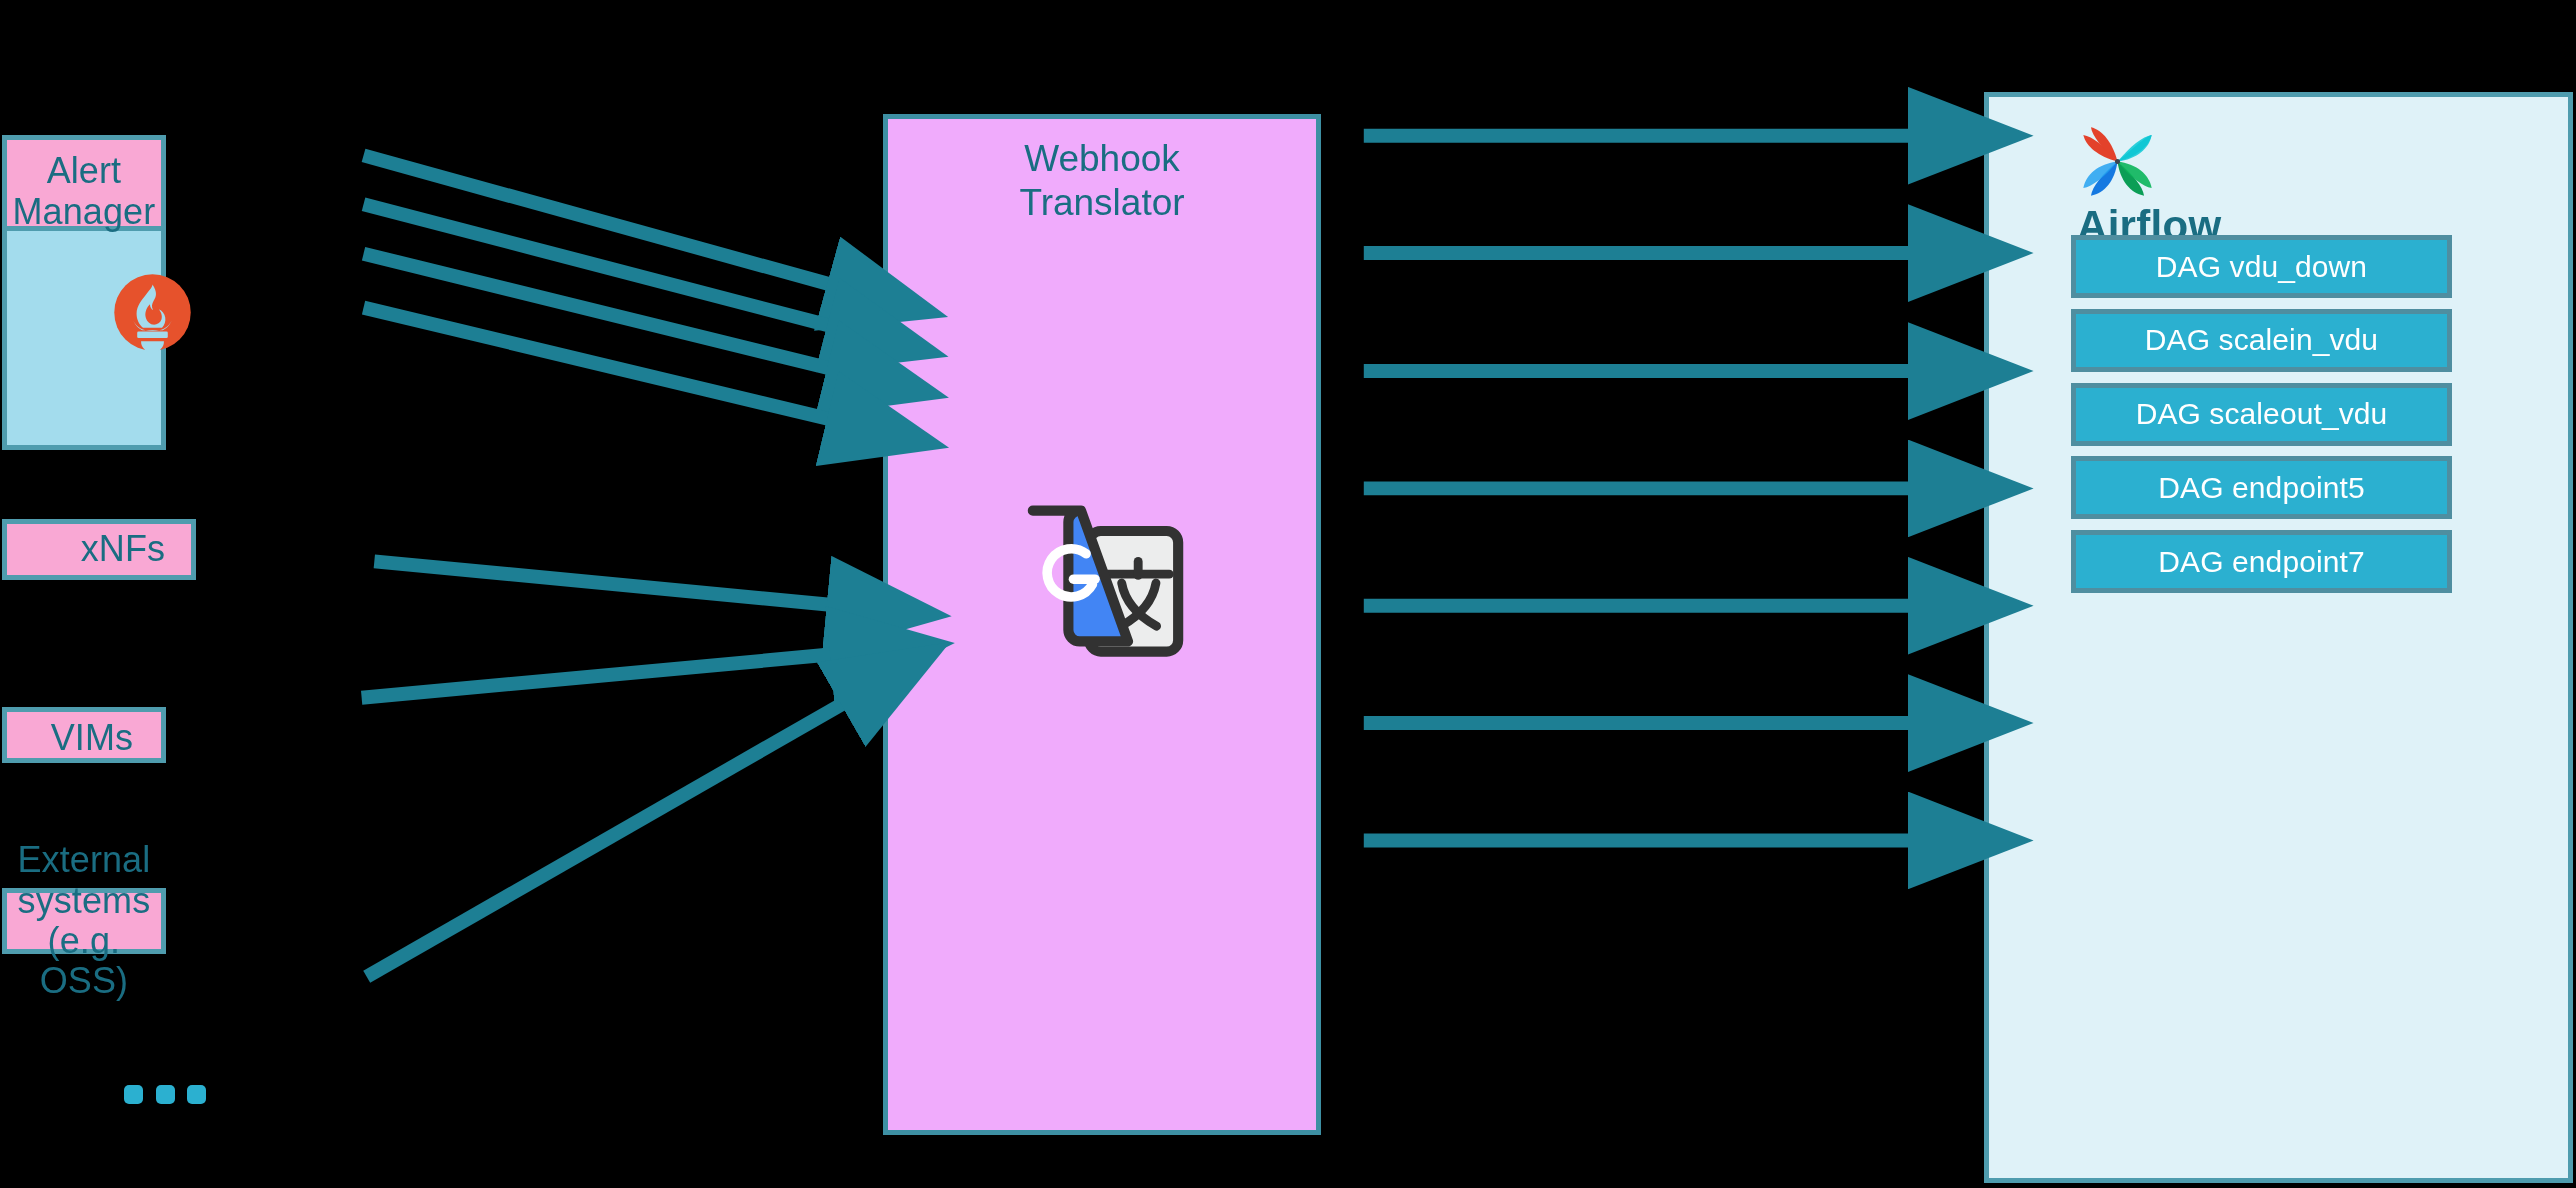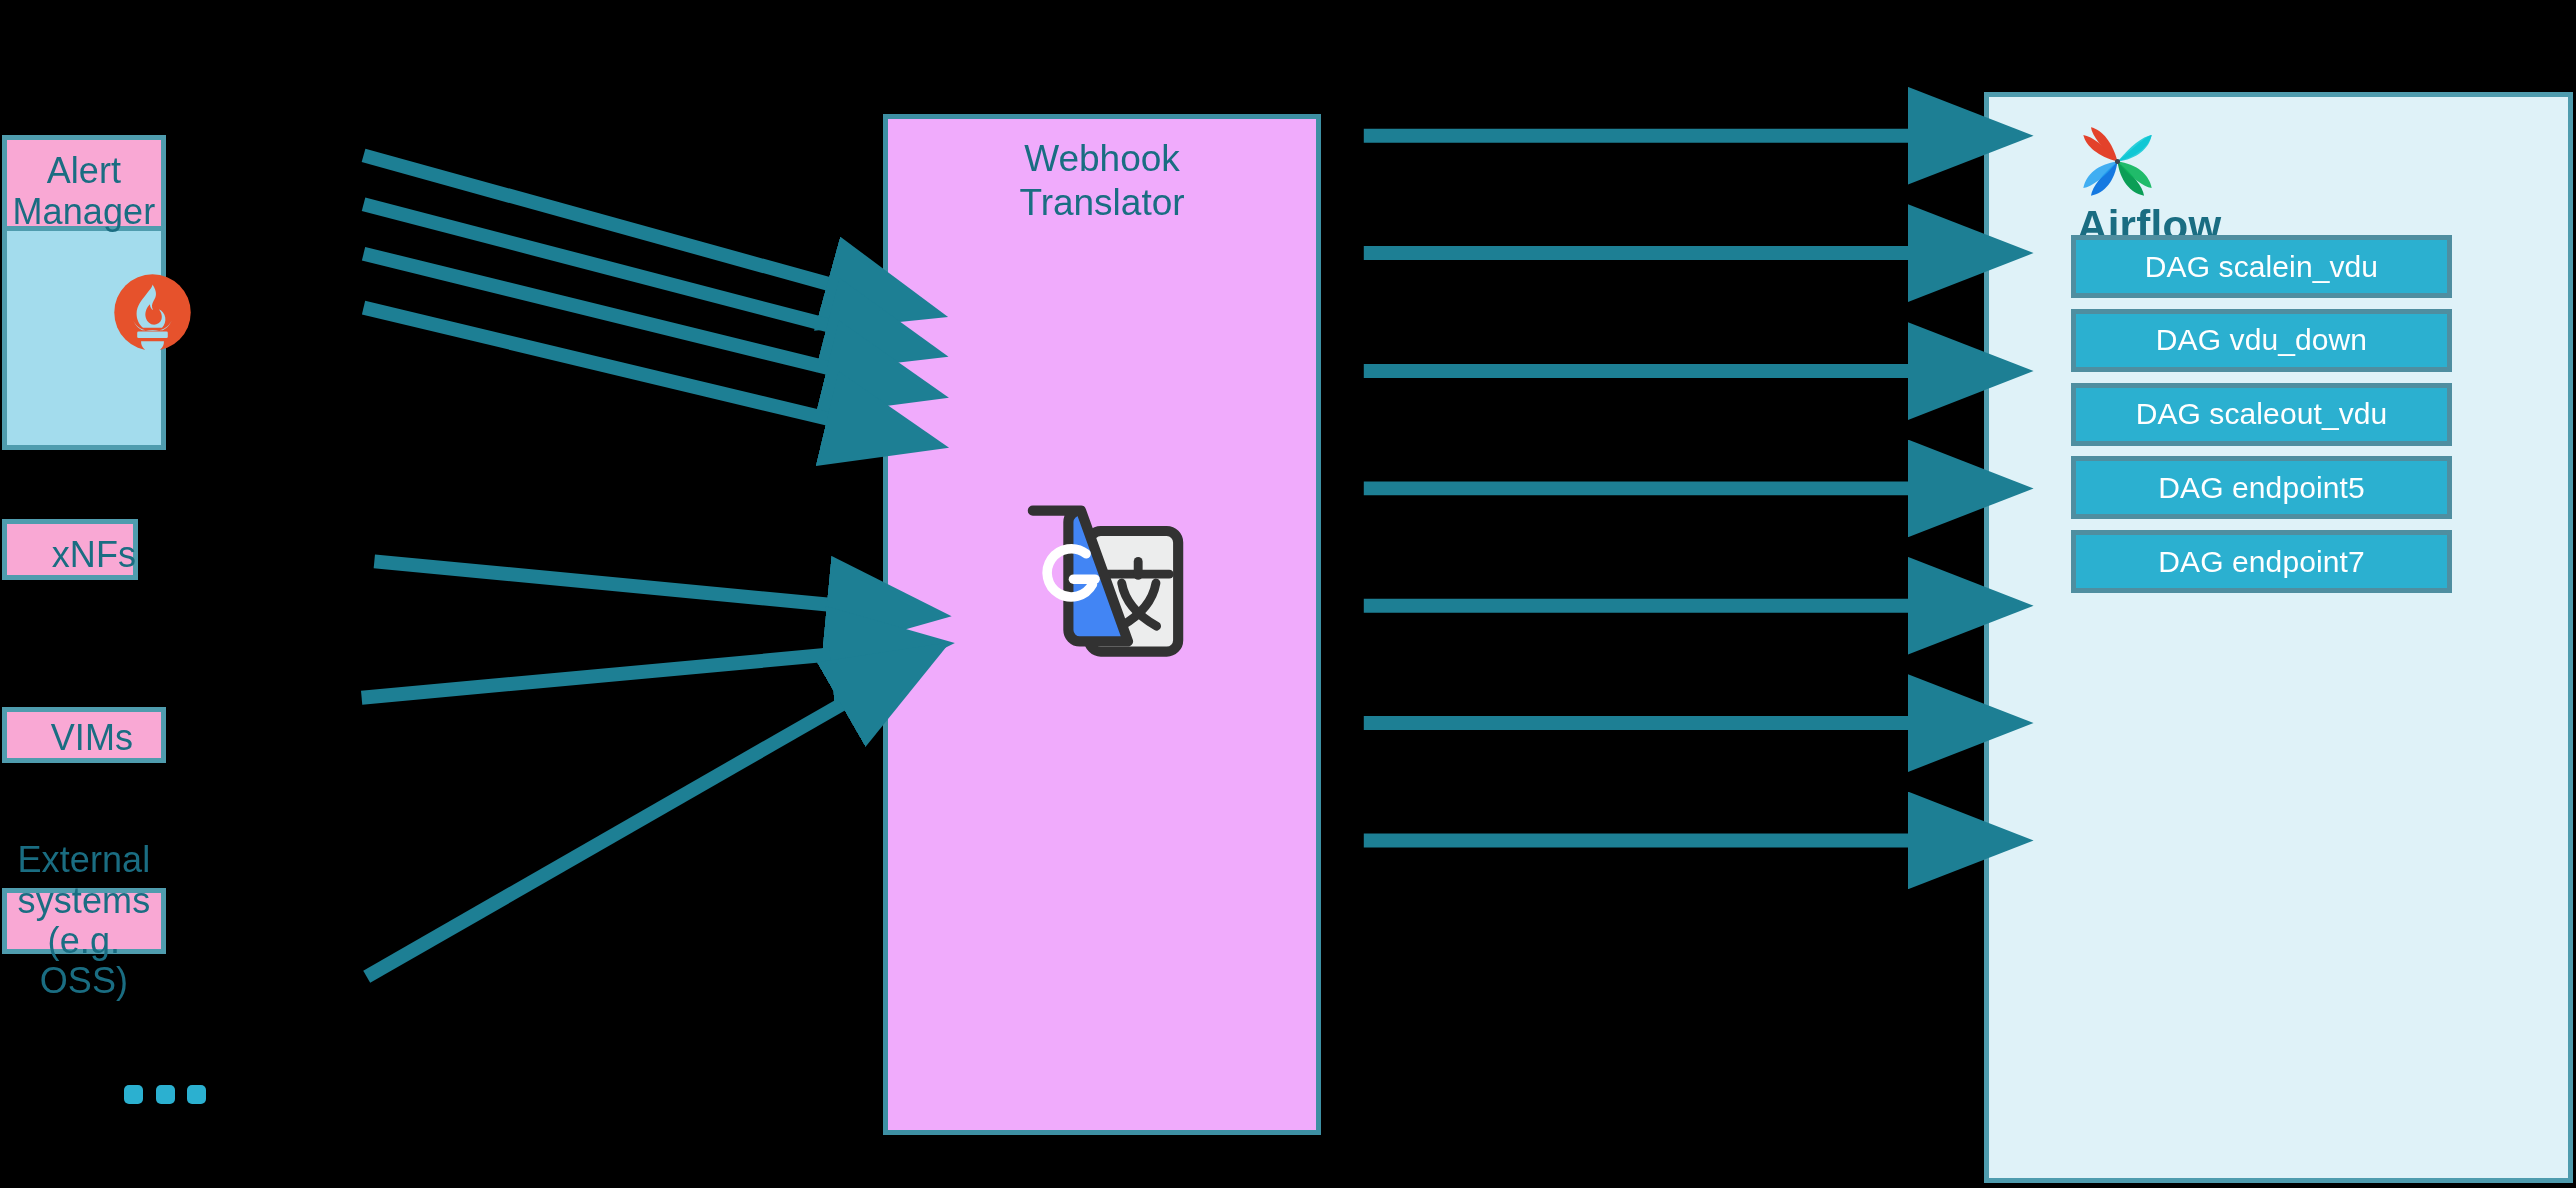--- a/index.html
+++ b/index.html
@@ -45,22 +45,22 @@
     left: 1.9px; top: 135px; width: 164px; height: 315px;
     background: #a3dced;
     border-left: 5.7px solid #4f9cae;
     border-right: 5.7px solid #4f9cae;
     border-bottom: 5.7px solid #4f9cae;
     border-top: 5.7px solid #4f9cae;
     box-sizing: border-box;
   }
 
   #xnfs-box {
-    left: 1.9px; top: 519px; width: 136px; height: 61px;
-    justify-content: flex-end;
+    left: 1.9px; top: 519px; width: 194px; height: 61px;
+    justify-content: center;
     padding-left: 48px;
   }
   #vims-box {
     left: 1.9px; top: 707px; width: 164px; height: 56px;
     justify-content: flex-end;
     padding-left: 16px;
   }
   #external-systems-box {
     left: 1.9px; top: 888px; width: 164px; height: 66px;
     justify-content: center;
@@ -233,22 +233,22 @@
         <path d="M64 64 C44 88 24 104 10 106 C14 84 34 68 64 64 Z" fill="#1a9ef0" opacity="0.85"></path>
         <path d="M64 64 C88 84 104 104 106 118 C84 114 68 94 64 64 Z" fill="#009a4e"></path>
         <path d="M64 64 C84 88 104 104 118 106 C114 84 94 68 64 64 Z" fill="#00b252" opacity="0.9"></path>
       </g>
       <circle cx="64" cy="64" r="4" fill="#3b4450"></circle>
     </svg>
     <div id="airflow-title">Airflow</div>
   </div>
 
   <div id="dag-list">
+    <div class="dag-box">DAG vdu_down</div>
     <div class="dag-box">DAG scalein_vdu</div>
-    <div class="dag-box">DAG vdu_down</div>
     <div class="dag-box">DAG scaleout_vdu</div>
     <div class="dag-box">DAG endpoint5</div>
     <div class="dag-box">DAG endpoint7</div>
   </div>
 </div>
 
 <svg id="arrow-layer" viewBox="0 0 4061 1873">
   <defs>
     <marker id="ah" markerWidth="9" markerHeight="7" refX="1" refY="3.5" orient="auto" markerUnits="strokeWidth">
       <polygon points="0,0 9,3.5 0,7" fill="#1d7f94"></polygon>

